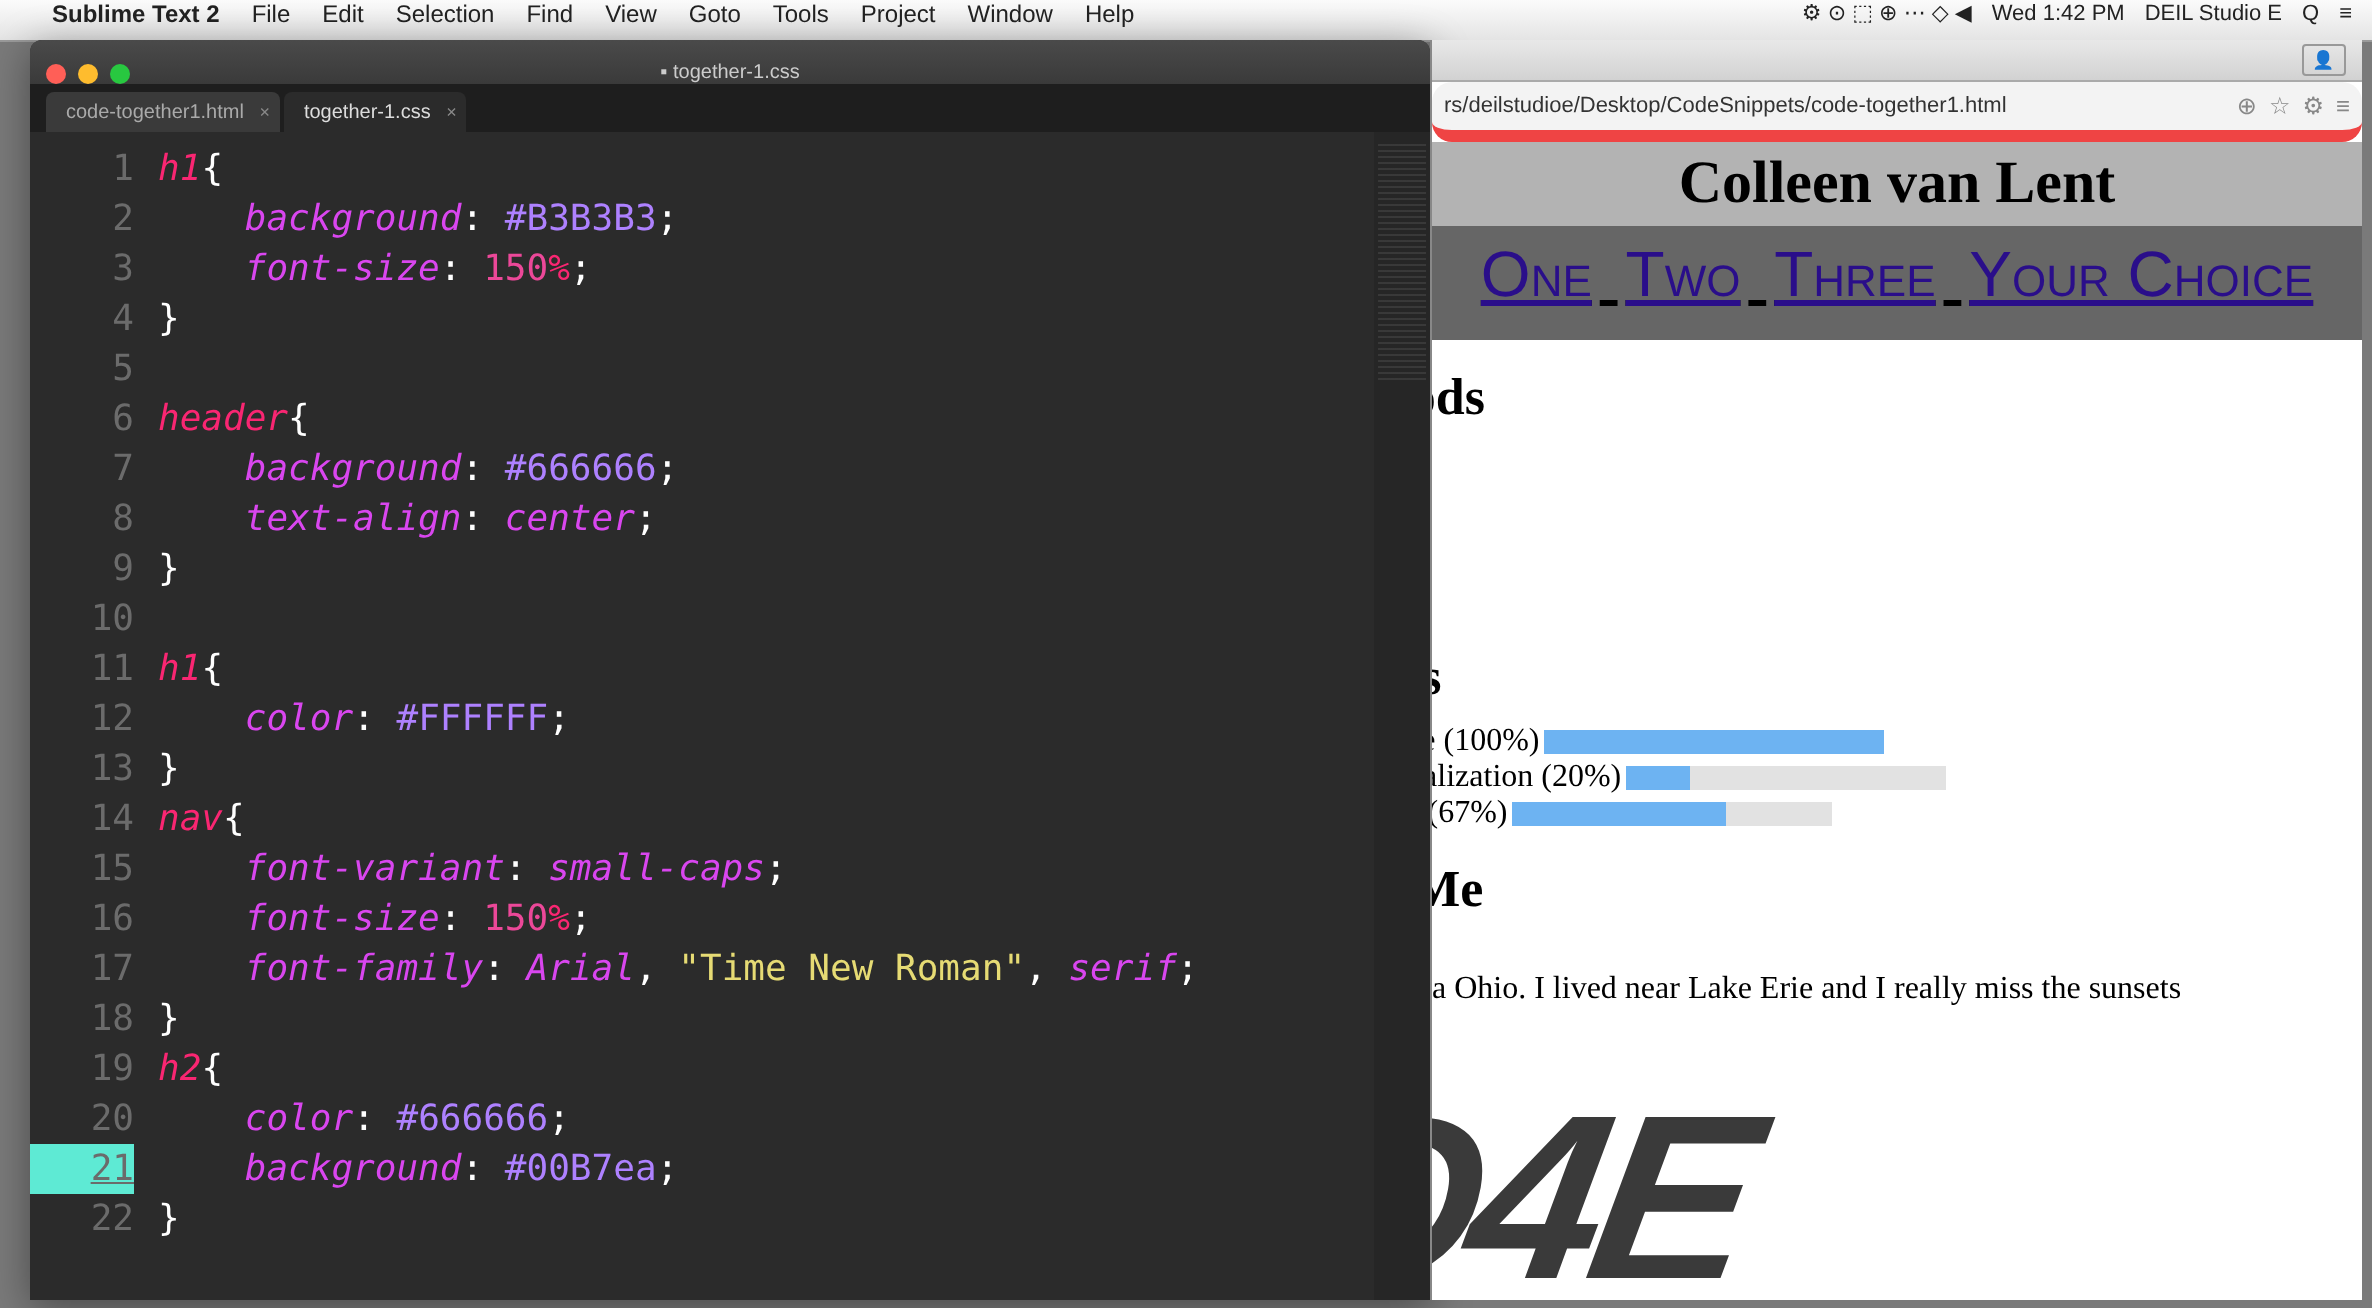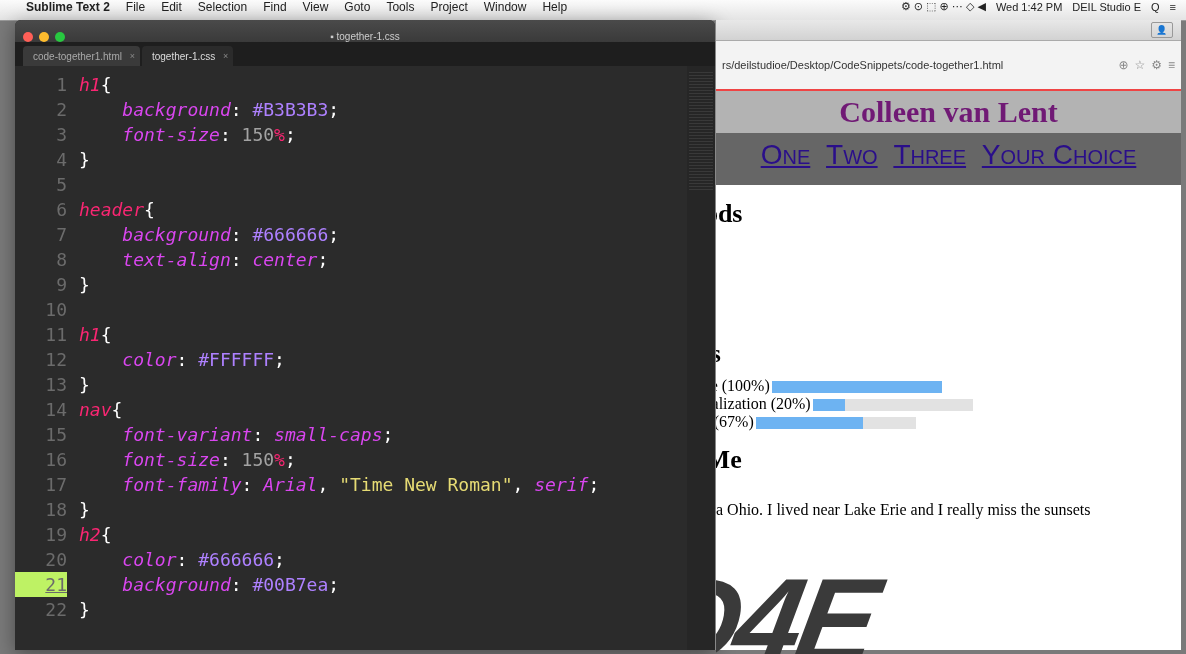--- a/index.html
+++ b/index.html
@@ -17,47 +17,47 @@
 .traffic{display:flex;gap:6px;padding-left:8px;}
 .dot{width:10px;height:10px;border-radius:50%;}
 .dot.r{background:#ff5f57;}.dot.y{background:#febc2e;}.dot.g{background:#28c840;}
 .subl-title .fname{position:absolute;left:50%;transform:translateX(-50%);color:#ccc;}
 .tabs{height:24px;background:#1e1e1e;display:flex;align-items:flex-end;padding-left:8px;gap:2px;}
 .tab{height:20px;padding:0 18px 0 10px;font-size:10px;color:#aaa;background:#3a3a3a;border-radius:4px 4px 0 0;display:flex;align-items:center;position:relative;}
 .tab.active{background:#2b2b2b;color:#ddd;}
 .tab .x{position:absolute;right:5px;font-size:9px;color:#888;}
 .editor{display:flex;height:calc(100% - 46px);}
 .gutter{width:52px;background:#2b2b2b;color:#6b6b6b;font-family:Menlo,Consolas,monospace;font-size:18px;text-align:right;padding:6px 8px 0 0;line-height:25px;}
-.gutter .ln.cur{background:#bef264;text-decoration:underline;}
+.gutter .ln.cur{background:#5eead4;text-decoration:underline;}
 .code{flex:1;background:#2b2b2b;font-family:Menlo,Consolas,monospace;font-size:18px;color:#ddd;padding:6px 0 0 4px;line-height:25px;white-space:pre;position:relative;}
 .minimap{width:28px;background:#262626;position:relative;}
 .minimap .mm{position:absolute;top:6px;left:2px;right:2px;height:120px;background:repeating-linear-gradient(#555 0 1px,transparent 1px 3px);opacity:.4;}
 .sel{color:#f92672;font-style:italic;}
 .prop{color:#d946ef;font-style:italic;}
 .col{color:#ae81ff;}
-.num{color:#a3a3a3;}
+.num{color:#ec4899;}
 .pct{color:#f92672;}
 .str{color:#e6db74;}
 .val{color:#d946ef;font-style:italic;}
 .br{color:#fff;}
 .pn{color:#fff;}
 
 .browser{position:absolute;top:20px;left:715px;width:465px;height:630px;background:#fff;border-left:1px solid #888;}
 .br-title{height:20px;background:linear-gradient(#e8e8e8,#d2d2d2);border-bottom:1px solid #aaa;display:flex;align-items:center;justify-content:flex-end;padding-right:8px;}
 .br-user{width:20px;height:14px;border:1px solid #999;border-radius:2px;font-size:9px;text-align:center;line-height:14px;color:#555;}
-.addr{height:24px;background:#f3f3f3;border-bottom:2px solid #ef4444;display:flex;align-items:center;padding:12px 6px;font-size:11px;color:#333;gap:6px;}
+.addr{height:24px;background:#f3f3f3;border-bottom:6px solid #ef4444;display:flex;align-items:center;padding:0 6px;font-size:11px;color:#333;gap:6px;border-radius:10px;}
 .addr .url{flex:1;overflow:hidden;white-space:nowrap;}
 .addr .ico{color:#888;font-size:12px;}
 .bmbar{height:18px;background:#f3f3f3;border-bottom:1px solid #ccc;display:flex;align-items:center;font-size:10px;color:#333;gap:10px;padding-left:4px;}
 .bmbar .bm{display:flex;align-items:center;gap:3px;}
 .bmbar .fav{width:12px;height:12px;display:inline-block;}
 .page{position:relative;height:calc(100% - 62px);overflow:hidden;}
 .page header{background:#666;text-align:center;padding:0 0 8px 0;}
-.page h1{background:#b3b3b3;color:#701a75;font-size:30px;font-family:"Times New Roman",serif;margin:0;padding:4px 0;font-weight:bold;}
-.page nav{font-variant:small-caps;font-size:28px;font-family:Arial,"Times New Roman",serif;padding:6px 0;}
+.page h1{background:#b3b3b3;color:#000000;font-size:30px;font-family:"Times New Roman",serif;margin:0;padding:4px 0;font-weight:bold;}
+.page nav{font-variant:small-caps;font-size:32px;font-family:Arial,"Times New Roman",serif;padding:6px 0;text-decoration:underline;}
 .page nav a{color:#2a0e8a;text-decoration:underline;margin:0 4px;}
 .page h2{font-family:"Times New Roman",serif;font-size:26px;font-weight:bold;margin:14px 0 8px -50px;}
 .page .body{padding:0 10px;font-family:"Times New Roman",serif;font-size:16px;}
 .page .item{margin-left:-50px;}
 .prog{display:inline-block;width:170px;height:12px;background:#e2e2e2;vertical-align:middle;position:relative;margin-left:2px;}
 .prog .bar{position:absolute;top:0;left:0;bottom:0;background:#6db3f2;}
 .prog.p100 .bar{width:100%;}
 .prog.p20{width:160px;} .prog.p20 .bar{width:20%;}
 .prog.p67{width:160px;} .prog.p67 .bar{width:67%;}
 .wd{position:absolute;bottom:-30px;left:-60px;font-size:120px;font-weight:bold;color:#3a3a3a;font-style:italic;transform:skew(-10deg);white-space:nowrap;letter-spacing:-6px;}

